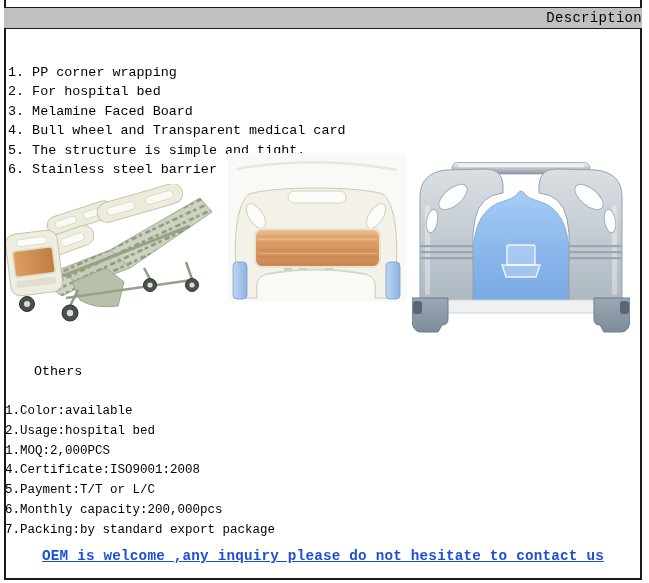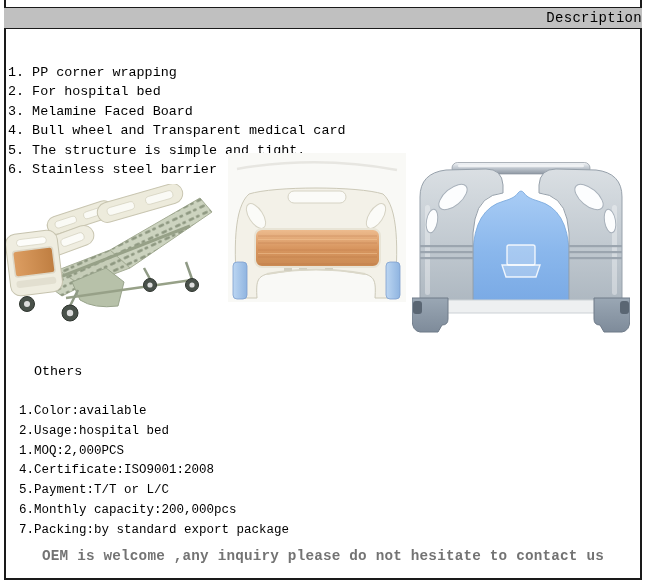--- a/index.html
+++ b/index.html
@@ -20,21 +20,21 @@
   }
   .features {
     position:absolute; left:8px; top:31px; width:620px;
     font-size:13.4px; line-height:19.4px; white-space:pre;margin-top:32px;
   }
   .others-title {
     position:absolute; left:5px; top:364px; font-size:13.4px; white-space:pre;margin-left:29px;
   }
   .others {
     position:absolute; left:5px; top:402px; width:620px;
-    font-size:12.5px; line-height:19.75px; white-space:pre;padding-left:14px;
+    font-size:12.5px; line-height:19.75px; white-space:pre;
   }
   .footer-note {
     position:absolute; left:4px; top:548px; width:638px;
     text-align:center; font-weight:bold; font-size:14.3px; letter-spacing:0.2px;
   }
   .photo { position:absolute; }
   .photo-bed { left:6px;   top:184px; width:212px; height:152px; }
   .photo-hb1 { left:228px; top:153px; width:178px; height:149px; }
   .photo-hb2 { left:412px; top:161px; width:218px; height:175px; }
 </style>
@@ -199,16 +199,16 @@
     <path d="M0,137 L36,137 L36,158 Q36,164 30,164 L26,171 L8,171 Q0,170 0,158 Z" fill="url(#footg)" stroke="#6e7a88"></path>
     <path d="M218,137 L182,137 L182,158 Q182,164 188,164 L192,171 L210,171 Q218,170 218,158 Z" fill="url(#footg)" stroke="#6e7a88"></path>
     <rect x="1" y="140" width="9" height="13" rx="3" fill="#5a6673"></rect>
     <rect x="208" y="140" width="9" height="13" rx="3" fill="#5a6673"></rect>
   </svg>
 
   <div class="others-title">Others</div>
 
   <div class="others"><div>1.Color:available</div><div>2.Usage:hospital bed</div><div>1.MOQ:2,000PCS</div><div>4.Certificate:ISO9001:2008</div><div>5.Payment:T/T or L/C</div><div>6.Monthly capacity:200,000pcs</div><div>7.Packing:by standard export package</div></div>
 
-  <div class="footer-note" style="color: #737373;">OEM is welcome ,any inquiry please do not hesitate to contact us</div>
+  <div class="footer-note" style="color: #1d4ed8; text-decoration: underline;">OEM is welcome ,any inquiry please do not hesitate to contact us</div>
 
   <div class="hline bottom"></div>
 </div>
 
 </body></html>

